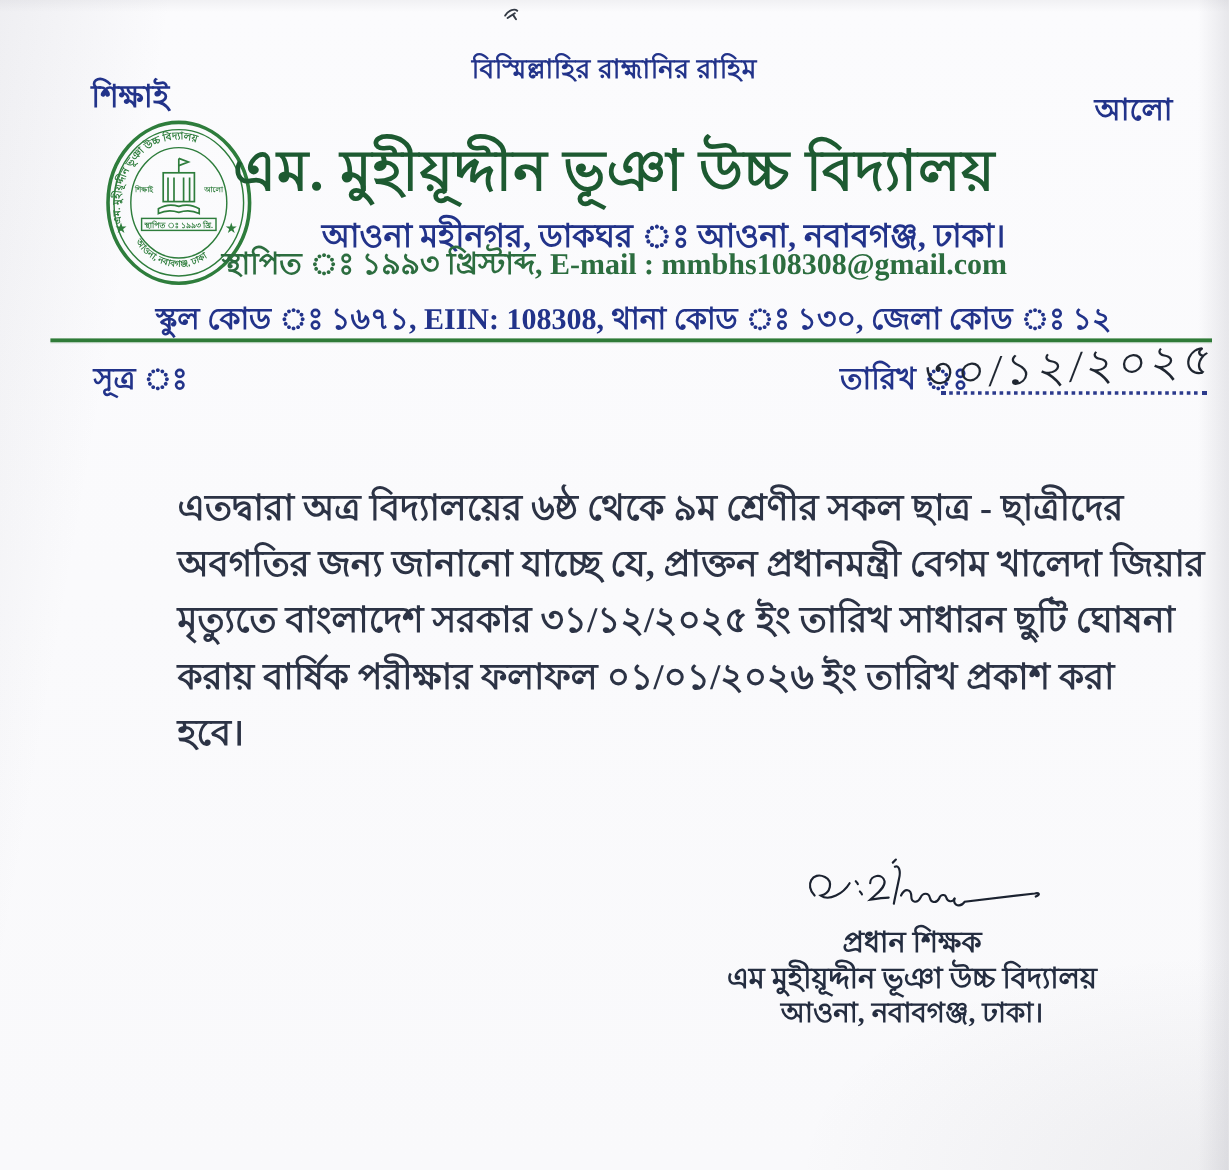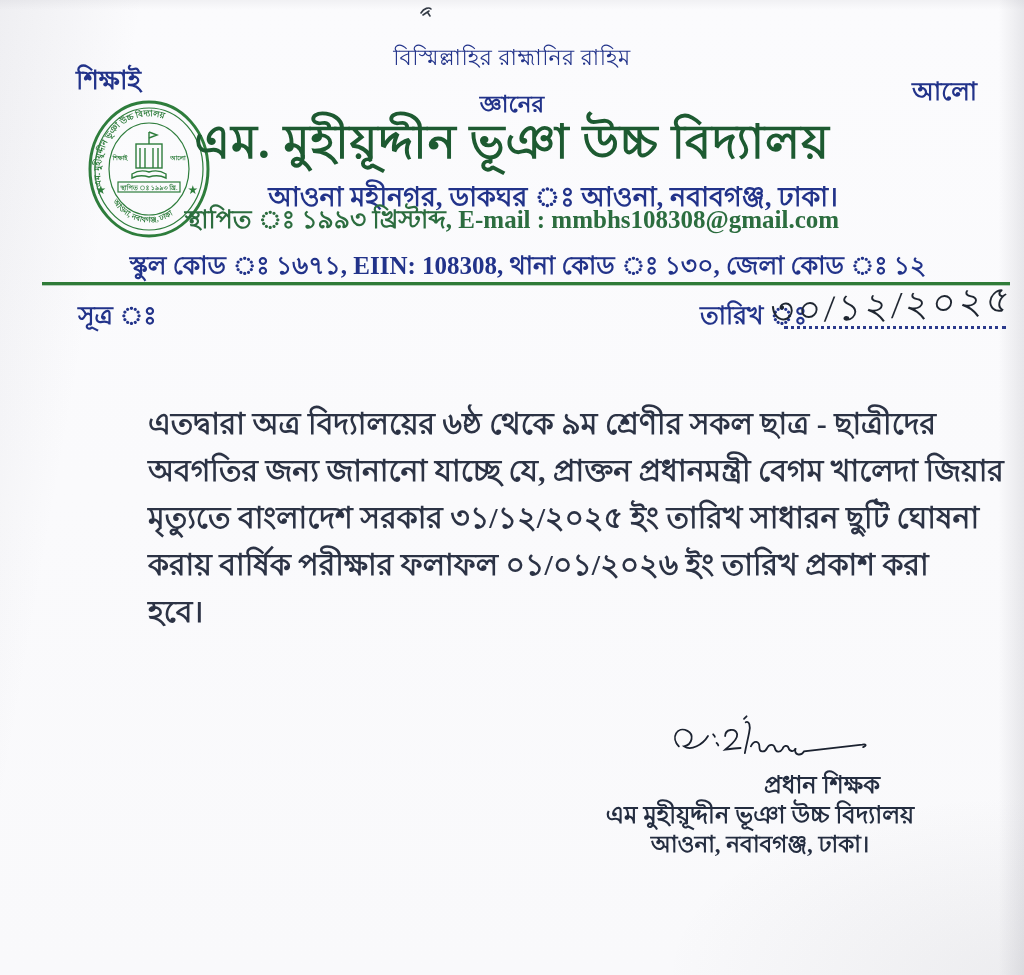--- a/index.html
+++ b/index.html
@@ -9,59 +9,58 @@
     background:
       linear-gradient(180deg, rgba(150,150,160,.10), rgba(0,0,0,0) 10px),
       linear-gradient(100deg, rgba(130,130,145,.10), rgba(0,0,0,0) 12%),
       linear-gradient(270deg, rgba(140,140,152,.18), rgba(0,0,0,0) 2.5%),
       radial-gradient(600px 300px at 100% 100%, rgba(90,90,100,.08), rgba(0,0,0,0) 60%),
       linear-gradient(0deg,#f9f9fb,#fbfbfd);
   }
   .abs{position:absolute;}
   .navy{color:#22338a;}
   .center{left:0;right:0;text-align:center;}
-  .bismillah{top:40px;font-size:22px;font-weight:normal;letter-spacing:.5px;}
+  .bismillah{top:40px;font-size:22px;font-weight:bold;letter-spacing:.5px;}
   .motto-left{left:76px;top:60px;font-size:26px;font-weight:bold;}
   .motto-center{top:86px;font-size:23px;font-weight:bold;}
   .motto-right{left:912px;top:72px;font-size:25px;font-weight:bold;}
   .school-name{top:106px;font-size:47px;font-weight:bold;letter-spacing:1px;color:#1d5a31;}
   .school-address{top:176px;font-size:27px;font-weight:bold;padding-left:82px;}
   .school-established{top:200px;font-size:25px;font-weight:bold;color:#2c6d3f;}
   .school-codes{top:246px;font-size:25px;font-weight:bold;padding-left:32px;}
   .rule{left:42px;top:282px;width:968px;height:0;border-top:3px solid #2f7b38;box-shadow:0 1px 0 rgba(47,123,56,.35);}
   .ref-label{left:78px;top:296px;font-size:25px;font-weight:bold;}
   .date-label{left:700px;top:296px;font-size:25px;font-weight:bold;}
   .date-dotted{left:784px;top:300px;width:222px;height:26px;border-bottom:3px dotted #2b3a8c;}
   .date-hand{
     left:770px;top:276px;font-size:37px;color:#1f2631;
     transform:rotate(-3deg) skewX(-6deg);letter-spacing:3px;white-space:nowrap;
   }
   .body-text{left:148px;top:400px;width:770px;font-size:30px;font-weight:600;color:#2c3345;line-height:47px;}
   .body-text .bline{white-space:nowrap;}
   .sig-order{left:640px;top:696px;width:240px;text-align:center;font-size:23px;font-weight:bold;color:#242d40;}
   .sig-svg{left:648px;top:712px;}
-  .sig-title{left:640px;top:766px;width:240px;text-align:right;font-size:24px;font-weight:bold;color:#242d40;}
+  .sig-title{left:640px;top:766px;width:240px;text-align:center;font-size:24px;font-weight:bold;color:#242d40;}
   .sig-school{left:560px;top:796px;width:400px;text-align:center;font-size:24px;font-weight:bold;color:#242d40;}
   .sig-address{left:560px;top:826px;width:400px;text-align:center;font-size:23px;font-weight:bold;color:#242d40;}
   .seal-svg{left:86px;top:98px;}
   .ink-mark{left:418px;top:4px;}
   .seal-text{font-family:"Liberation Serif",serif;fill:#2e7d3c;font-weight:bold;}
 </style>
 </head>
 <body>
 
 <div class="paper">
 
   <svg class="abs ink-mark" width="18" height="16" viewBox="0 0 18 16">
     <path d="M3,9 C6,4 11,3 13,5 M5,11 L11,7 M10,9 l2,3" stroke="#333a45" stroke-width="1.6" fill="none" stroke-linecap="round"></path>
   </svg>
 
   <div class="abs center bismillah navy">বিস্মিল্লাহির রাহ্মানির রাহিম</div>
   <div class="abs motto-left navy">শিক্ষাই</div>
-  <div class="abs center motto-center navy">জ্ঞানের</div>
   <div class="abs motto-right navy">আলো</div>
 
   <svg class="abs seal-svg" width="126" height="144" viewBox="0 0 126 144">
     <defs>
       <path id="arcTop" d="M 16 90 A 49 56 0 1 1 110 90" fill="none"></path>
       <path id="arcBottom" d="M 26 102 A 45 52 0 0 0 100 102" fill="none"></path>
     </defs>
     <ellipse cx="63" cy="71" rx="59" ry="67" fill="none" stroke="#2e7d3c" stroke-width="3"></ellipse>
     <ellipse cx="63" cy="71" rx="54" ry="61" fill="none" stroke="#2e7d3c" stroke-width="1.2"></ellipse>
     <ellipse cx="63" cy="71" rx="40" ry="46" fill="none" stroke="#2e7d3c" stroke-width="1.2"></ellipse>

